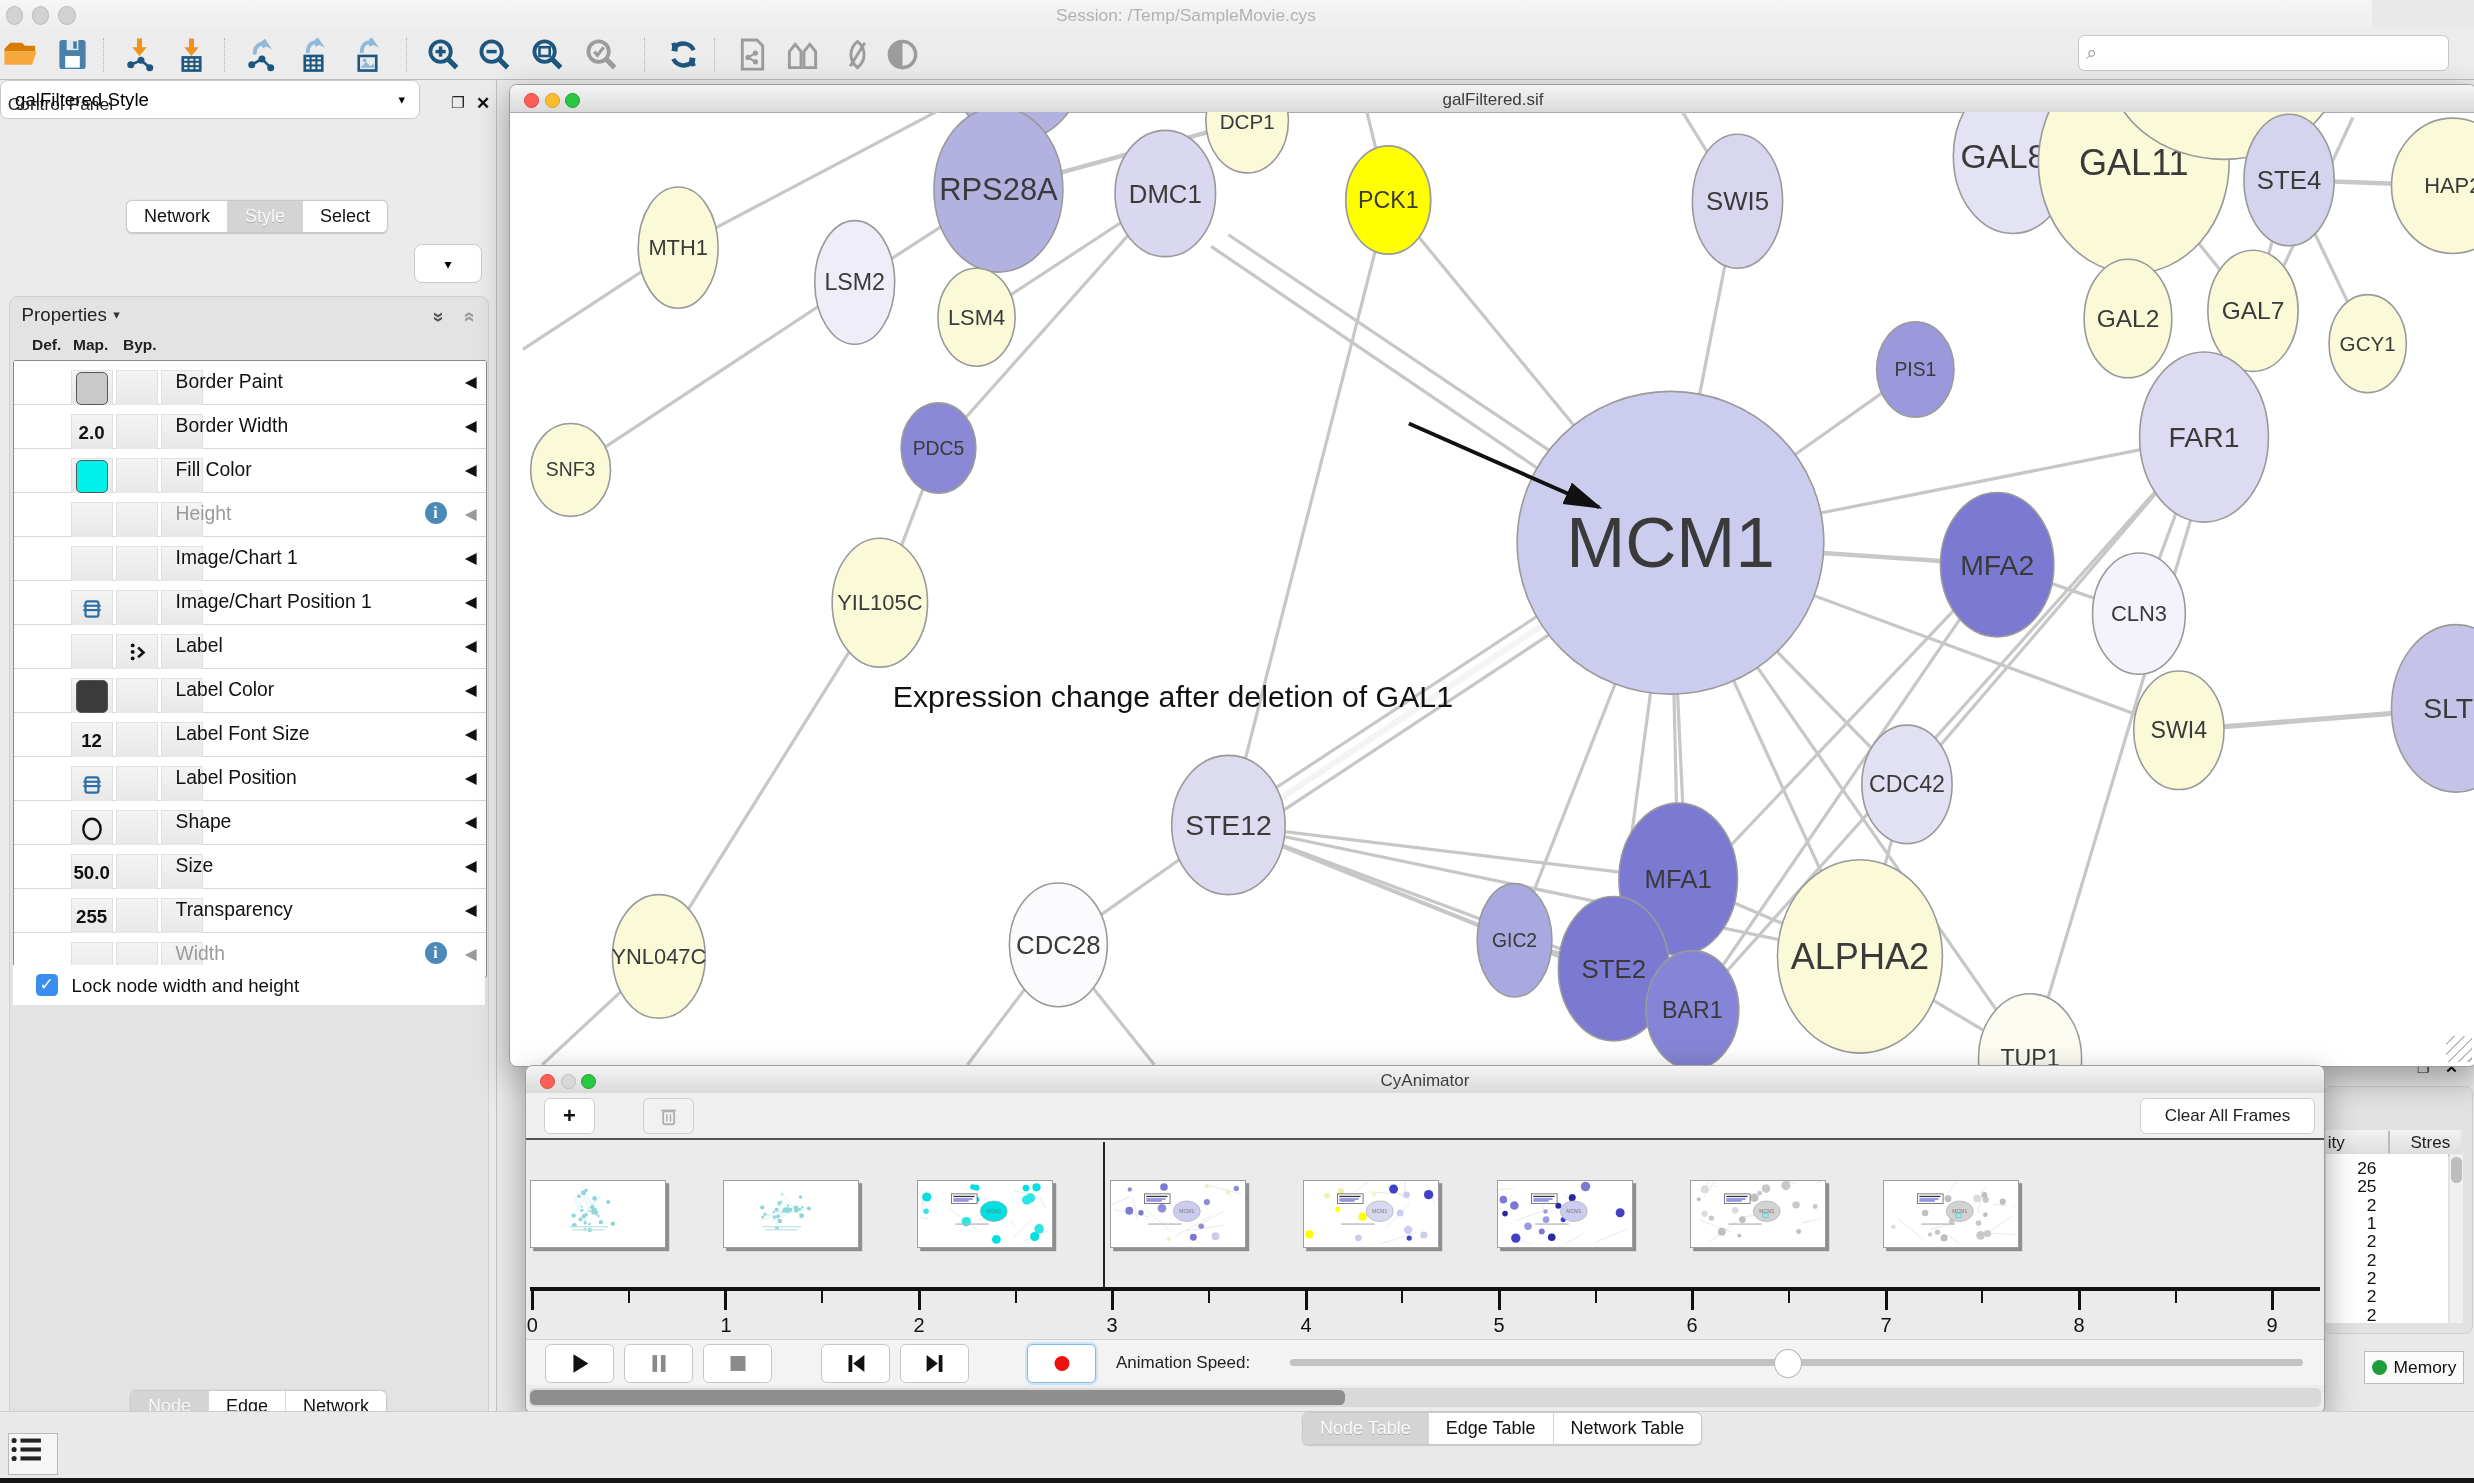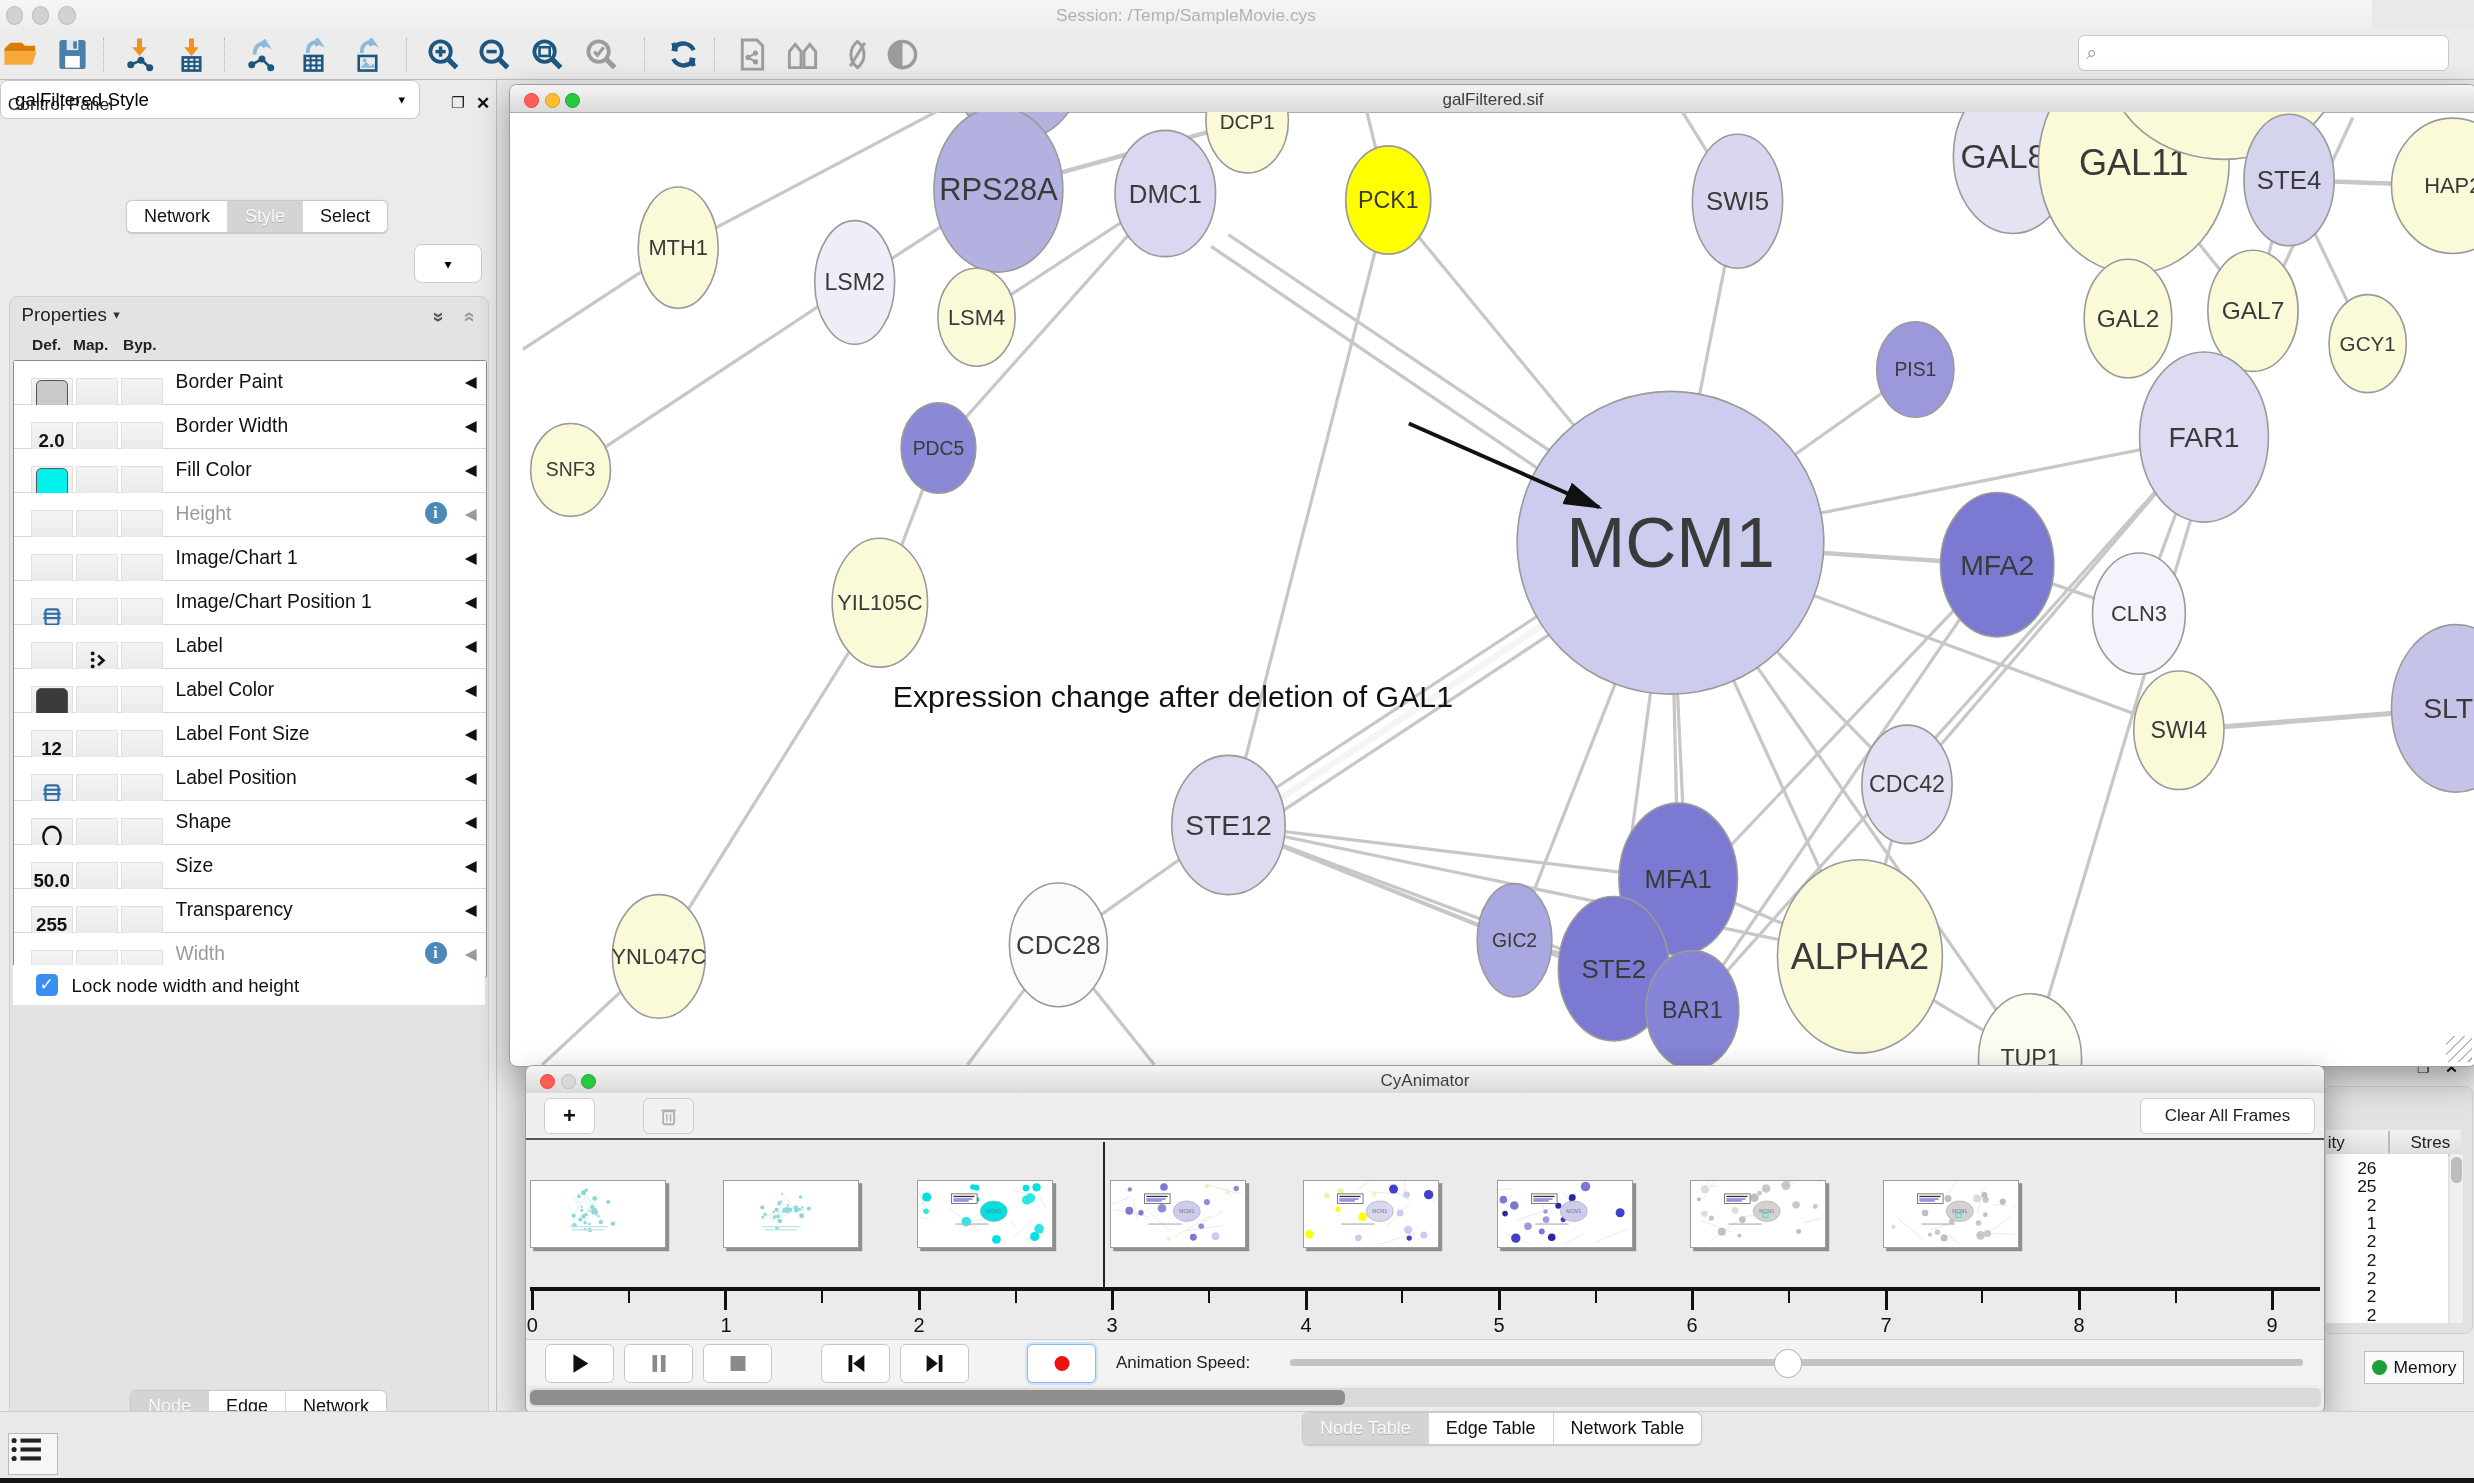--- a/index.html
+++ b/index.html
@@ -42,22 +42,22 @@
     border-radius:7.7px;display:flex;align-items:center;justify-content:center;font-size:14px;}
   #props-panel{left:9px;top:216px;width:478px;height:1160px;background:#e3e3e3;border:0.6px solid #cfcfcf;border-radius:9px;}
   #props-header{position:absolute;left:0;top:0;width:100%;height:35px;display:flex;align-items:center;}
   #props-header .ttl{font-size:18.7px;color:#222;margin-left:11.6px;}
   #props-header .car{font-size:13px;color:#333;margin-left:6.4px;}
   .chev{position:absolute;top:9px;font-size:19.3px;color:#555;font-weight:bold;}
   #props-cols{position:absolute;left:0;top:35px;width:100%;height:28px;font-size:15.5px;font-weight:bold;color:#222;}
   #props-cols span{position:absolute;top:3.9px;}
   #props-table{position:absolute;left:2.6px;top:63px;width:472px;background:#a21caf;border:1.3px solid #8a8a8a;border-radius:2.6px;}
   .prow{position:relative;height:43px;border-bottom:0.6px solid #d8d8d8;background:#fff;}
-  .pcell{position:absolute;top:17px;width:40px;height:35px;background:linear-gradient(#f4f4f4,#e7e7e7);
-     border:0.6px solid #e0e0e0;display:flex;align-items:center;justify-content:center;}
+  .pcell{position:absolute;top:9px;width:40px;height:35px;background:linear-gradient(#f4f4f4,#e7e7e7);
+     border:0.6px solid #e0e0e0;display:flex;align-items:center;justify-content:center;margin-left:40px;}
   .pcell.c0{left:17px;} .pcell.c1{left:62px;} .pcell.c2{left:107px;}
   .plabel{position:absolute;left:162px;top:10.3px;font-size:19.3px;color:#111;}
   .prow.dis .plabel{color:#9a9a9a;}
   .parrow{position:absolute;right:9px;top:11.6px;font-size:15.5px;color:#111;}
   .prow.dis .parrow{color:#9a9a9a;}
   .pinfo{position:absolute;right:39px;top:9px;width:22px;height:22px;border-radius:50%;background:#4a89b8;
      color:#fff;font-size:16px;font-weight:bold;text-align:center;line-height:22px;font-family:"Liberation Serif",serif;}
   .swatch{width:30px;height:31px;border-radius:5.2px;border:1.3px solid #555;}
   .pval{font-size:18.7px;font-weight:bold;color:#111;}
   #lock-row{position:absolute;left:2.6px;width:472px;height:40px;background:#fff;}

